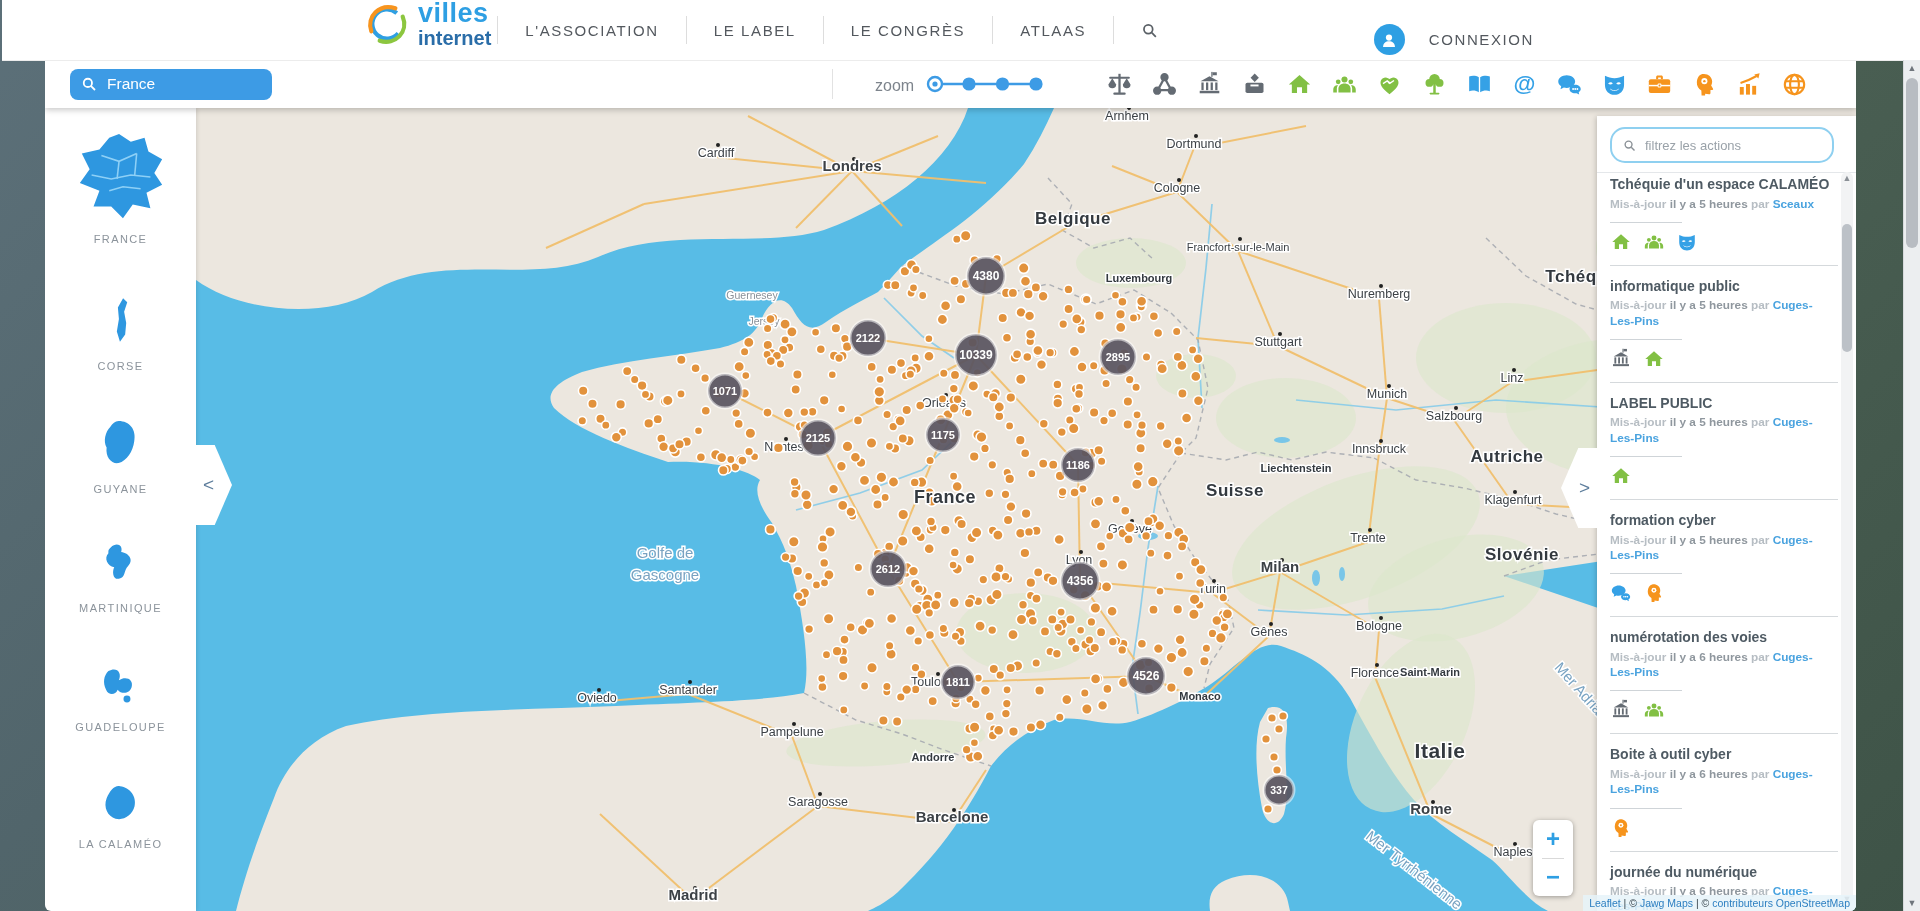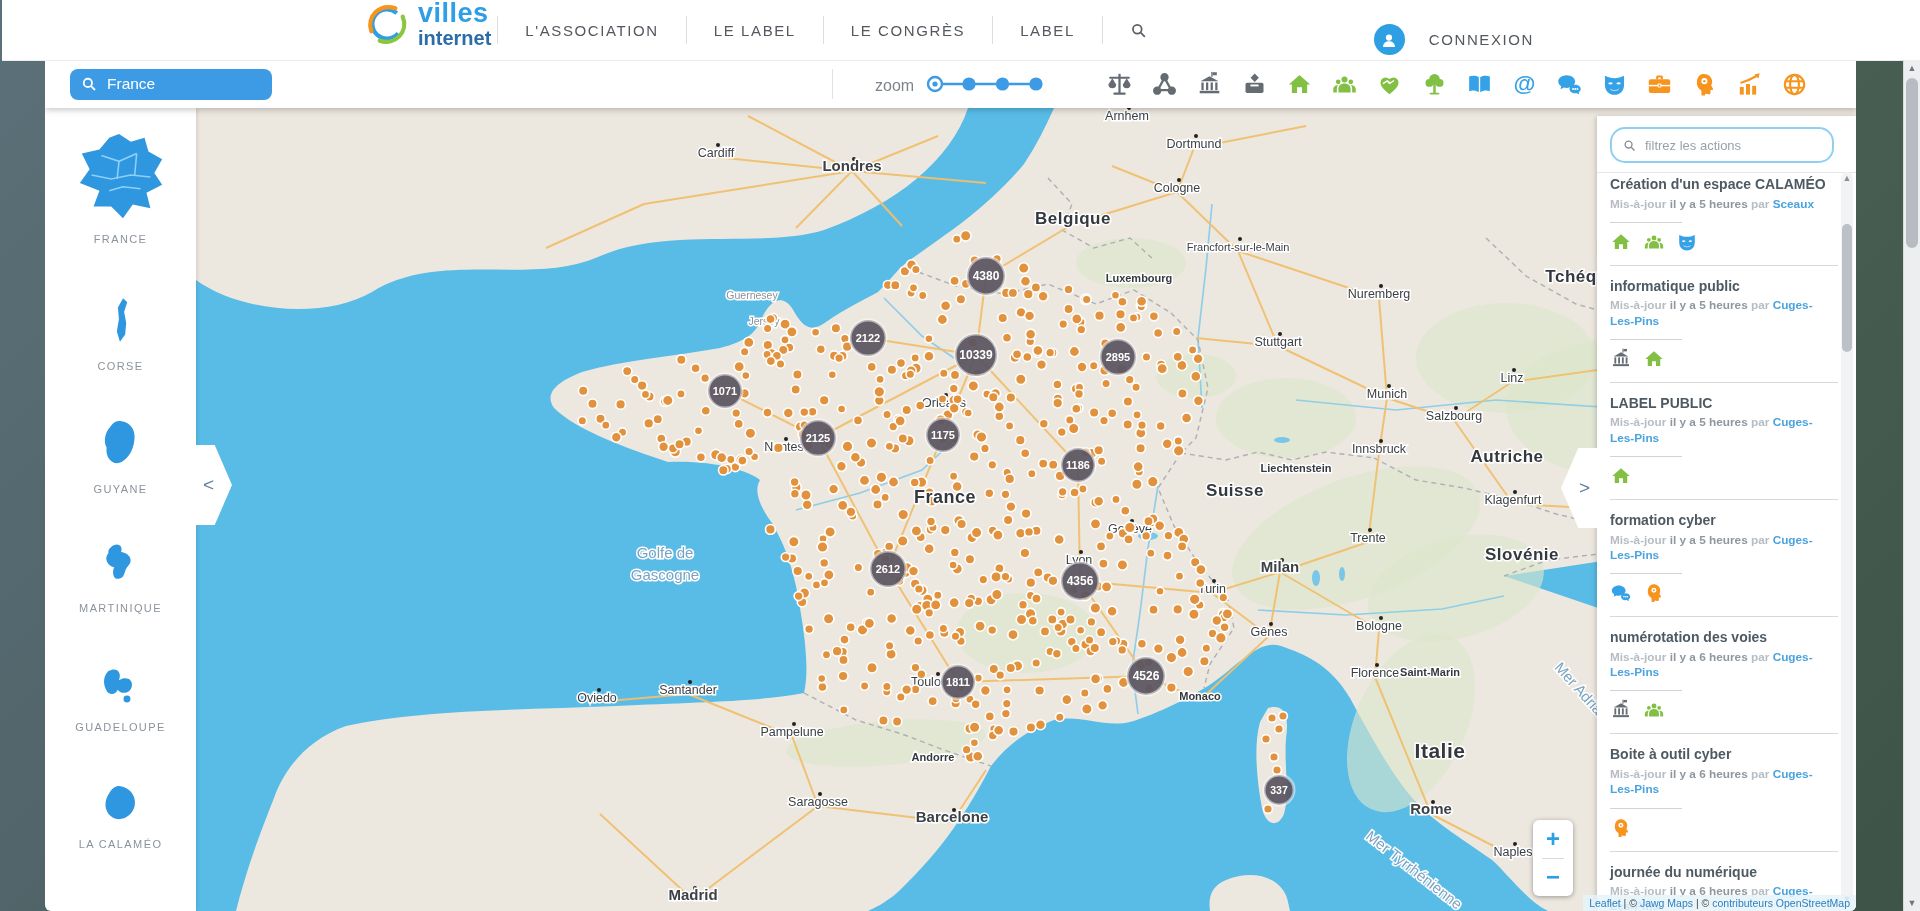--- a/index.html
+++ b/index.html
@@ -115,21 +115,21 @@
     </div>
   </div>
   <nav class="nav" id="main-nav">
       <span class="nav-sep"></span>
       <span class="nav-item">L'ASSOCIATION</span>
       <span class="nav-sep"></span>
       <span class="nav-item">LE LABEL</span>
       <span class="nav-sep"></span>
       <span class="nav-item">LE CONGRÈS</span>
       <span class="nav-sep"></span>
-      <span class="nav-item">LABEL</span>
+      <span class="nav-item">ATLAAS</span>
       <span class="nav-sep"></span>
       <span class="nav-search">
         <svg width="19" height="19" viewBox="0 0 24 24">
           <g fill="none" stroke="currentColor" stroke-width="2.2">
             <circle cx="10.5" cy="10.5" r="5.5"></circle>
             <line x1="14.8" y1="14.8" x2="20" y2="20"></line>
           </g>
         </svg>
       </span>
     </nav>
@@ -1202,21 +1202,21 @@
                   <circle cx="10.5" cy="10.5" r="5.5"></circle>
                   <line x1="14.8" y1="14.8" x2="20" y2="20"></line>
                 </g>
               </svg>
           </span>
           <input placeholder="filtrez les actions" style="">
         </div>
       </div>
       <div class="actions" id="actions-list">
           <div class="action">
-            <div class="action-title">Création d'un espace CALAMÉO</div>
+            <div class="action-title">Tchéquie d'un espace CALAMÉO</div>
             <div class="action-meta"><span class="meta-light">Mis-à-jour</span> <span>il y a 5 heures</span> <span class="meta-light">par</span> <span class="author-link">Sceaux</span></div>
             <div class="short-hr"></div>
             <div class="action-icons">
               <span class="ai c-green">
                 <svg viewBox="0 0 24 24">
                   <path fill="currentColor" d="M12,3.5 L21.5,12 h-2.7 v7.5 h-4.6 v-5 h-4.4 v5 H5.2 V12 H2.5 Z"></path>
                 </svg>
               </span>
               <span class="ai c-green">
                 <svg viewBox="0 0 24 24">

